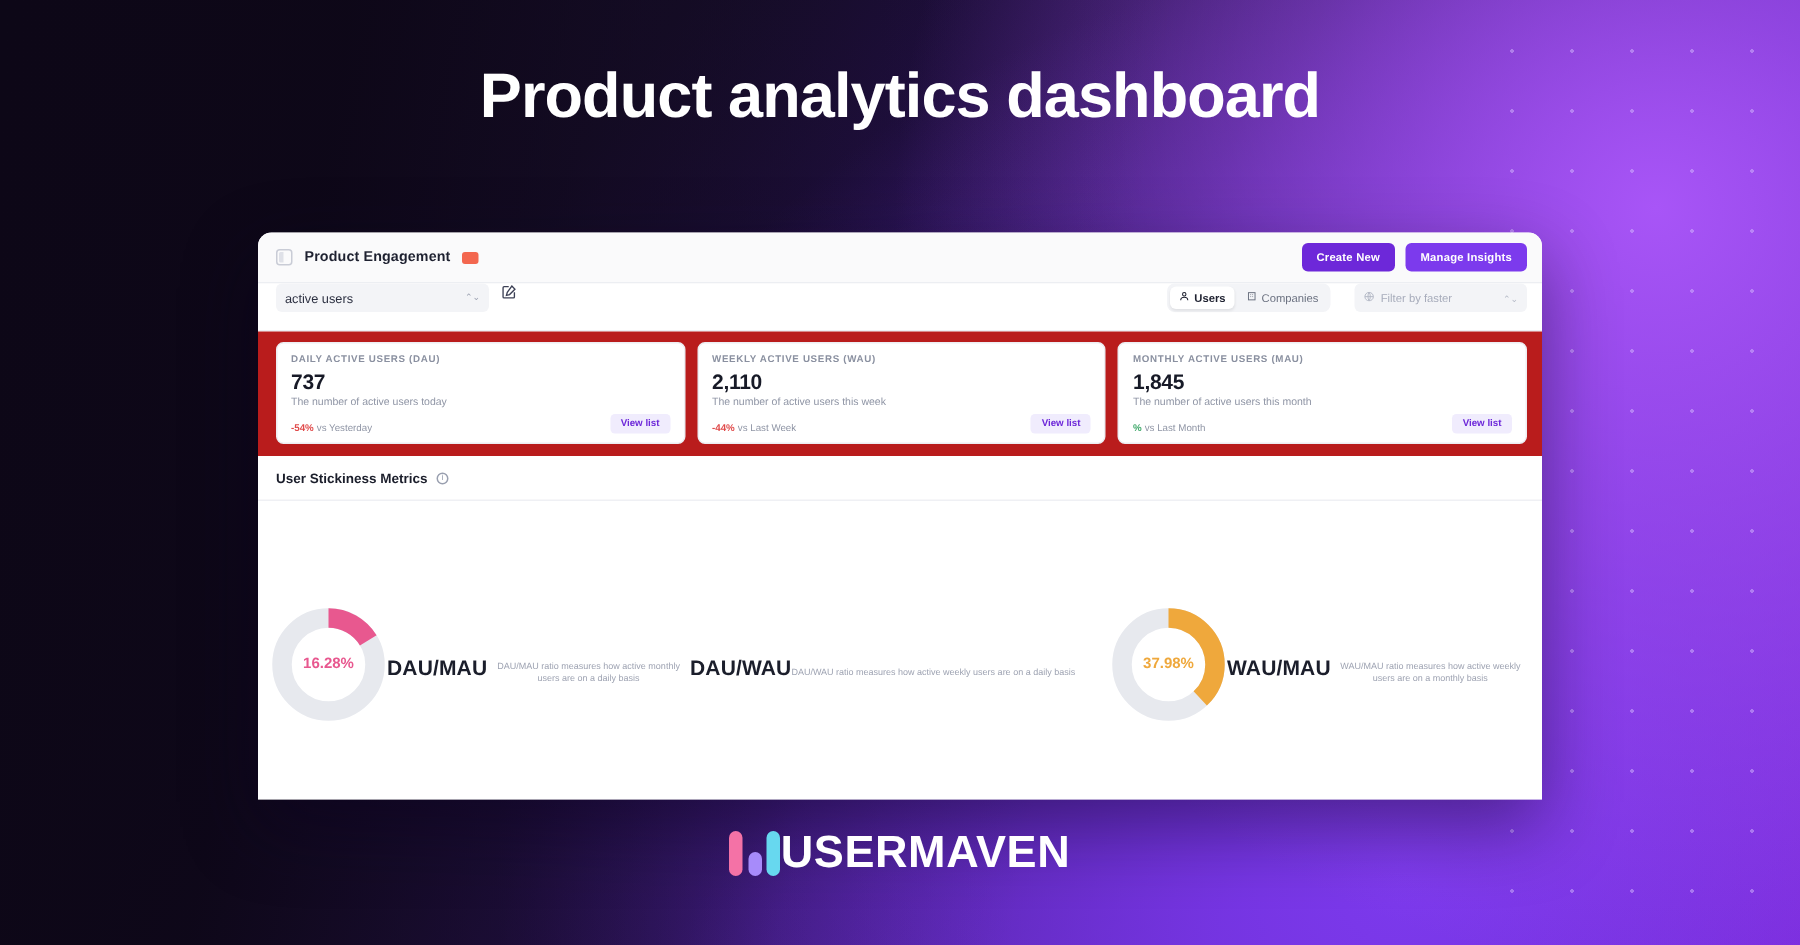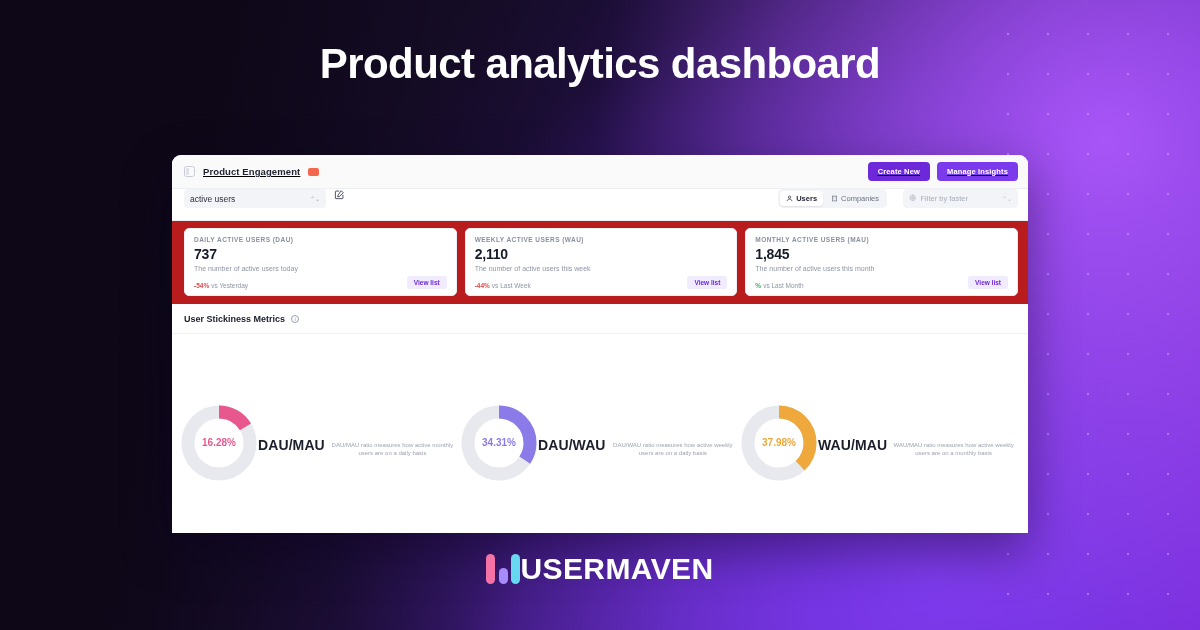--- a/index.html
+++ b/index.html
@@ -51,21 +51,21 @@
     box-shadow:0 18px 50px rgba(10,2,30,0.45);
     overflow:hidden;
     display:flex; flex-direction:column;
   }
 
   
   .topbar {
     height:34px; flex:0 0 34px;
     background:#fafafb;
     border-bottom:1px solid #eceef2;
-    display:flex; align-items:center; padding:0 10px 0 12px;text-decoration:underline;
+    display:flex; align-items:center; padding:0 10px 0 12px;
   }
   .tb-left { display:flex; align-items:center; gap:8px; }
   .sq-icon {
     width:11px; height:11px; border:1.4px solid #c9ccd6; border-radius:2.5px;
     position:relative;
   }
   .sq-icon::after {
     content:""; position:absolute; left:1px; top:1px; bottom:1px; width:3px;
     background:#dfe1e8; border-radius:1px 0 0 1px;
   }
@@ -297,27 +297,20 @@
           <circle cx="39" cy="39" r="31" fill="none" stroke="#e7e9ee" stroke-width="13"></circle>
           <circle class="arc" cx="39" cy="39" r="31" fill="none" stroke="#e8588f" stroke-width="13" stroke-linecap="butt" stroke-dasharray="31.71 163.07"></circle>
         </svg>
         <div class="donut-val" style="color:#e8588f">16.28%</div>
       </div>
       <div class="donut-name">DAU/MAU</div>
       <div class="donut-desc">DAU/MAU ratio measures how active monthly users are on a daily basis</div>
     </div>
 
     <div class="donut-cell">
-      <div class="donut-wrap">
-        <svg width="78" height="78" viewBox="0 0 78 78">
-          <circle cx="39" cy="39" r="31" fill="none" stroke="#e7e9ee" stroke-width="13"></circle>
-          <circle class="arc" cx="39" cy="39" r="31" fill="none" stroke="#8b7be8" stroke-width="13" stroke-linecap="butt" stroke-dasharray="66.83 127.95"></circle>
-        </svg>
-        <div class="donut-val" style="color:#8b7be8">34.31%</div>
-      </div>
       <div class="donut-name">DAU/WAU</div>
       <div class="donut-desc">DAU/WAU ratio measures how active weekly users are on a daily basis</div>
     </div>
 
     <div class="donut-cell">
       <div class="donut-wrap">
         <svg width="78" height="78" viewBox="0 0 78 78">
           <circle cx="39" cy="39" r="31" fill="none" stroke="#e7e9ee" stroke-width="13"></circle>
           <circle class="arc" cx="39" cy="39" r="31" fill="none" stroke="#efa83c" stroke-width="13" stroke-linecap="butt" stroke-dasharray="73.98 120.80"></circle>
         </svg>

